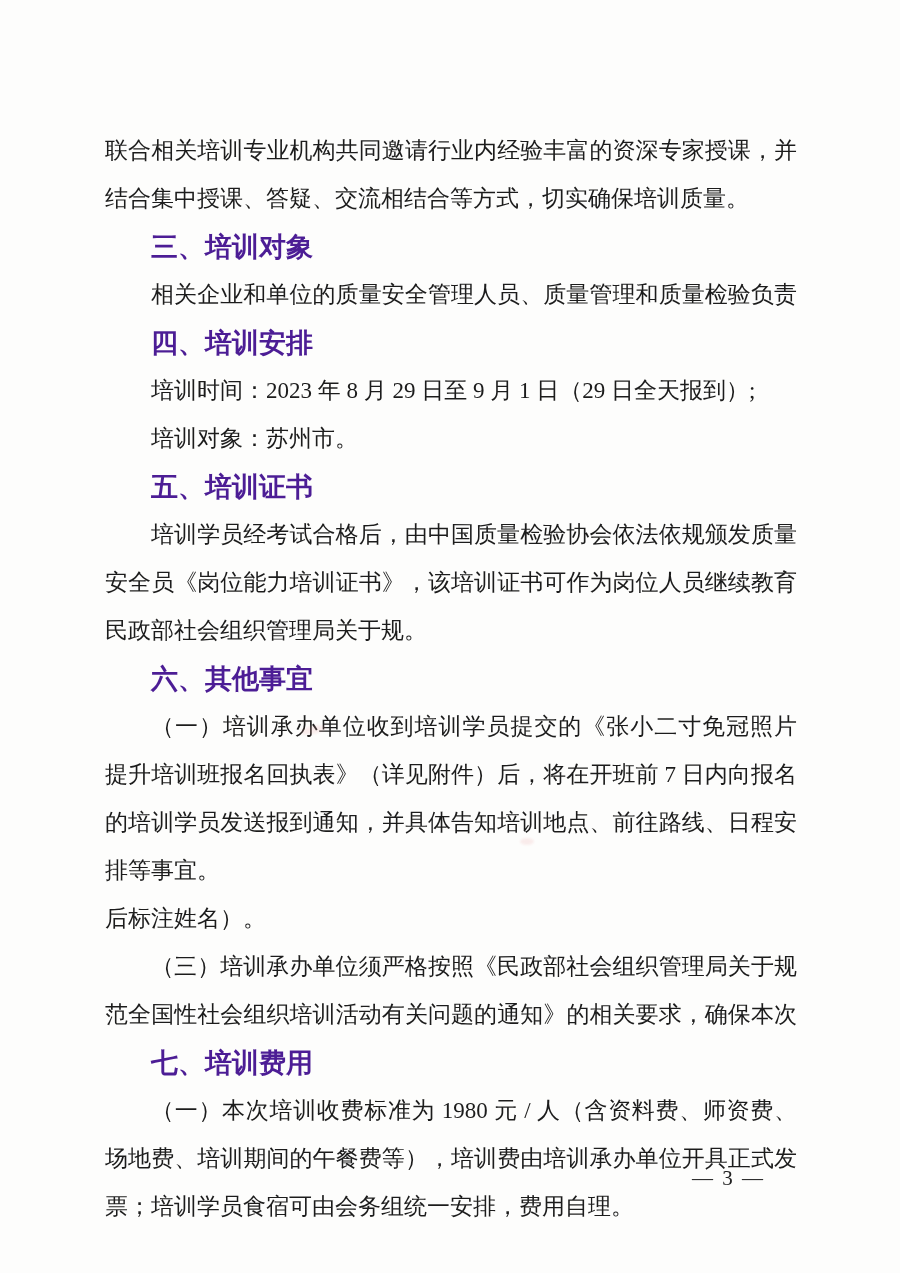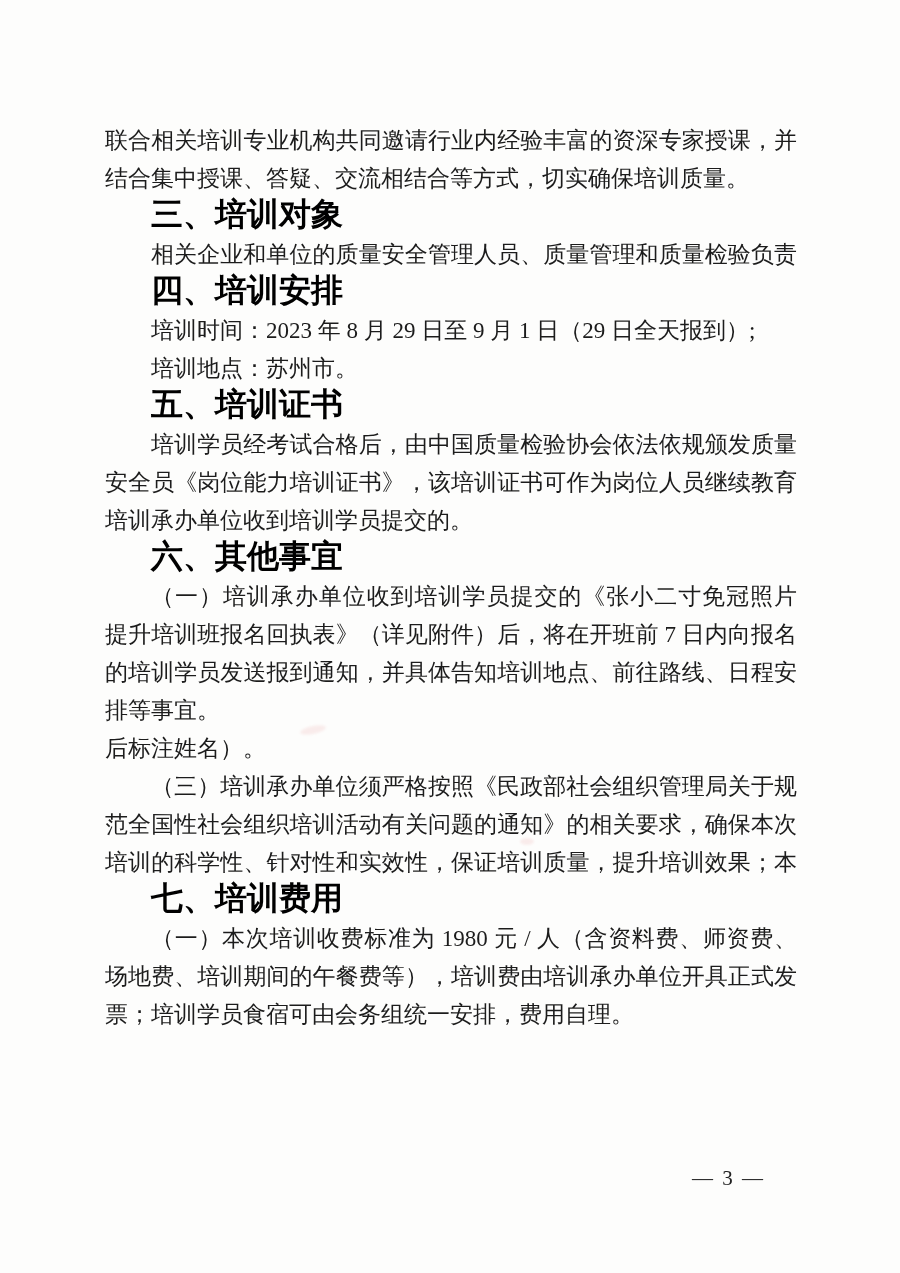--- a/index.html
+++ b/index.html
@@ -20,34 +20,35 @@
     top: 122px;
     width: 692px;
   }
   .line {
     height: 38px;
     line-height: 38px;
     font-size: 23px;
     color: #1c1c1c;
     font-family: "Liberation Serif", "DejaVu Serif", serif;
     white-space: nowrap;
+    margin-top: 10px;
   }
   .line.justify {
     white-space: normal;
     text-align: justify;
     text-align-last: justify;
   }
   .line.indent {
     padding-left: 46px;
   }
   .line.heading {
-    font-family: Liberation Mono, monospace;
+    font-family: Liberation Serif, serif;
     font-weight: bold;
-    font-size: 32px;
-    color: #000000;
+    font-size: 27px;
+    color: #4c1d95;
   }
   .pagenum {
     position: absolute;
     top: 1166px;
     left: 692px;
     width: 90px;
     font-size: 21px;
     letter-spacing: 2px;
     color: #222222;
     font-family: "Liberation Serif", "DejaVu Serif", serif;
@@ -67,34 +68,33 @@
 <body>
 
 <div class="page">
   <div class="content" id="document-body">
       <div class="line justify">联合相关培训专业机构共同邀请行业内经验丰富的资深专家授课，并</div>
       <div class="line">结合集中授课、答疑、交流相结合等方式，切实确保培训质量。</div>
       <div class="line heading indent">三、培训对象</div>
       <div class="line indent justify">相关企业和单位的质量安全管理人员、质量管理和质量检验负责</div>
       <div class="line heading indent">四、培训安排</div>
       <div class="line indent">培训时间：2023 年 8 月 29 日至 9 月 1 日（29 日全天报到）;</div>
-      <div class="line indent">培训地点：苏州市。</div>
+      <div class="line indent">培训对象：苏州市。</div>
       <div class="line heading indent">五、培训证书</div>
       <div class="line indent justify">培训学员经考试合格后，由中国质量检验协会依法依规颁发质量</div>
       <div class="line justify">安全员《岗位能力培训证书》，该培训证书可作为岗位人员继续教育</div>
-      <div class="line">培训承办单位收到培训学员提交的。</div>
+      <div class="line">民政部社会组织管理局关于规。</div>
       <div class="line heading indent">六、其他事宜</div>
       <div class="line indent justify">（一）培训承办单位收到培训学员提交的《张小二寸免冠照片</div>
       <div class="line justify">提升培训班报名回执表》（详见附件）后，将在开班前 7 日内向报名</div>
       <div class="line justify">的培训学员发送报到通知，并具体告知培训地点、前往路线、日程安</div>
       <div class="line">排等事宜。</div>
       <div class="line">后标注姓名）。</div>
       <div class="line indent justify">（三）培训承办单位须严格按照《民政部社会组织管理局关于规</div>
       <div class="line justify">范全国性社会组织培训活动有关问题的通知》的相关要求，确保本次</div>
-      <div class="line justify">培训的科学性、针对性和实效性，保证培训质量，提升培训效果；本</div>
       <div class="line heading indent">七、培训费用</div>
       <div class="line indent justify">（一）本次培训收费标准为 1980 元 / 人（含资料费、师资费、</div>
       <div class="line justify">场地费、培训期间的午餐费等），培训费由培训承办单位开具正式发</div>
       <div class="line">票；培训学员食宿可由会务组统一安排，费用自理。</div>
     </div>
   <div class="pagenum">— 3 —</div>
   <div class="scan-artifact artifact-1"></div>
   <div class="scan-artifact artifact-2"></div>
 </div>
 

